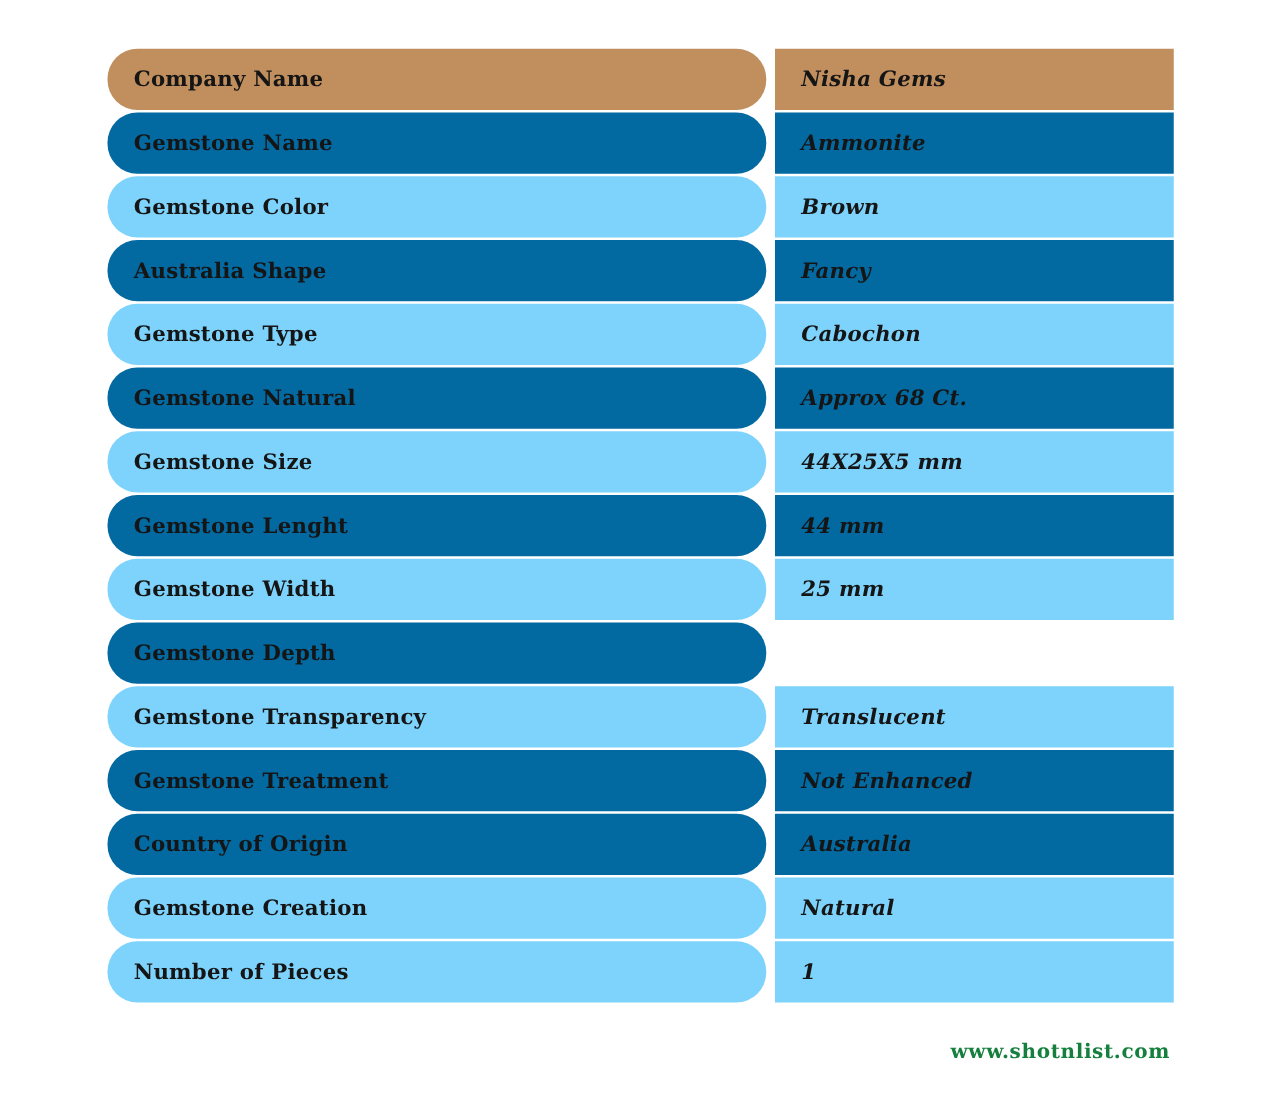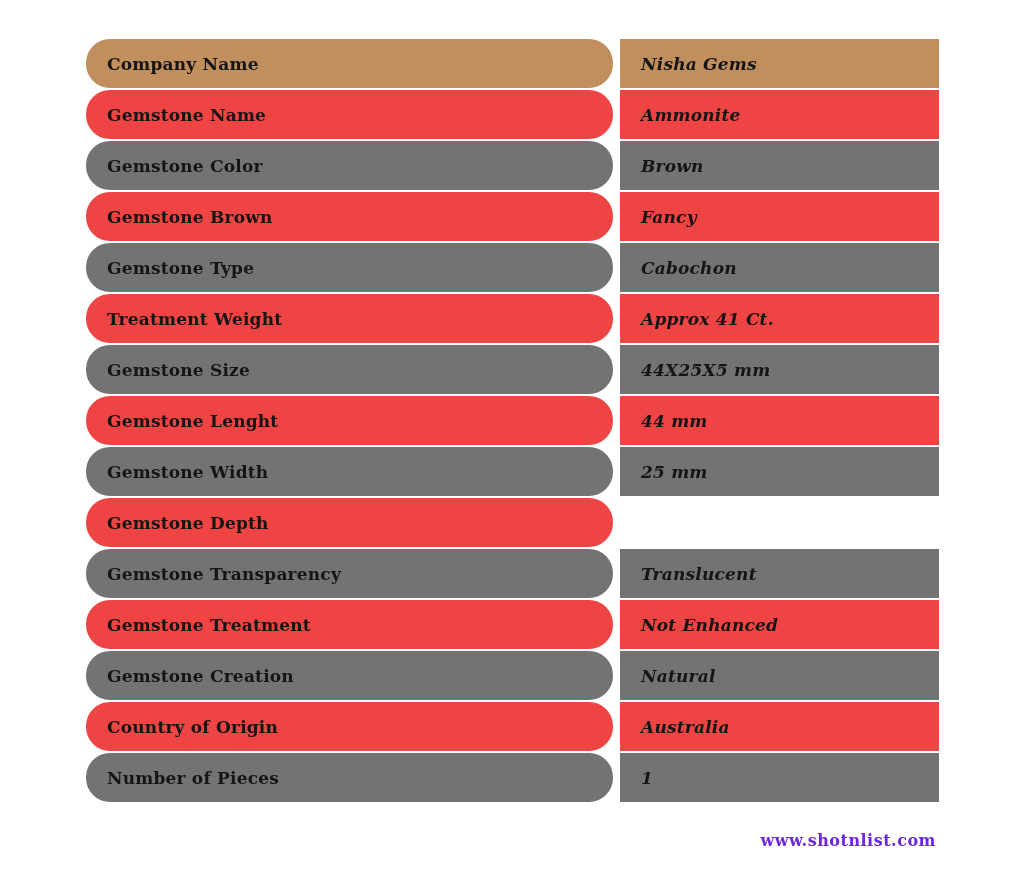--- a/index.html
+++ b/index.html
@@ -37,34 +37,34 @@
     border-radius: 24px;
   }
   .cell.value {
     flex: 1;
     font-style: italic;
   }
   .row.header .cell {
     background: #c18f5e;
   }
   .row.odd .cell {
-    background: #ef4444;
+    background: #0369a1;
   }
   .row.even .cell {
-    background: #737373;
+    background: #7dd3fc;
   }
   .watermark {
     position: absolute;
     left: 86px;
     top: 831px;
     width: 850px;
     text-align: right;
     font-size: 16px;
     font-weight: bold;
-    color: #6d28d9;
+    color: #15803d;
     letter-spacing: 0.5px;
   }
 </style>
 </head>
 <body>
 
 <div class="spec-table">
 
   <div class="row header">
     <div class="cell label">Company Name</div>
@@ -73,30 +73,30 @@
 
   <div class="row odd">
     <div class="cell label">Gemstone Name</div>
     <div class="cell value">Ammonite</div>
   </div>
   <div class="row even">
     <div class="cell label">Gemstone Color</div>
     <div class="cell value">Brown</div>
   </div>
   <div class="row odd">
-    <div class="cell label">Gemstone Brown</div>
+    <div class="cell label">Australia Shape</div>
     <div class="cell value">Fancy</div>
   </div>
   <div class="row even">
     <div class="cell label">Gemstone Type</div>
     <div class="cell value">Cabochon</div>
   </div>
   <div class="row odd">
-    <div class="cell label">Treatment Weight</div>
-    <div class="cell value">Approx 41 Ct.</div>
+    <div class="cell label">Gemstone Natural</div>
+    <div class="cell value">Approx 68 Ct.</div>
   </div>
   <div class="row even">
     <div class="cell label">Gemstone Size</div>
     <div class="cell value">44X25X5 mm</div>
   </div>
   <div class="row odd">
     <div class="cell label">Gemstone Lenght</div>
     <div class="cell value">44 mm</div>
   </div>
   <div class="row even">
@@ -107,27 +107,27 @@
     <div class="cell label">Gemstone Depth</div>
   </div>
   <div class="row even">
     <div class="cell label">Gemstone Transparency</div>
     <div class="cell value">Translucent</div>
   </div>
   <div class="row odd">
     <div class="cell label">Gemstone Treatment</div>
     <div class="cell value">Not Enhanced</div>
   </div>
+  <div class="row odd">
+    <div class="cell label">Country of Origin</div>
+    <div class="cell value">Australia</div>
+  </div>
   <div class="row even">
     <div class="cell label">Gemstone Creation</div>
     <div class="cell value">Natural</div>
-  </div>
-  <div class="row odd">
-    <div class="cell label">Country of Origin</div>
-    <div class="cell value">Australia</div>
   </div>
   <div class="row even">
     <div class="cell label">Number of Pieces</div>
     <div class="cell value">1</div>
   </div>
 
 </div>
 
 <div class="watermark">www.shotnlist.com</div>
 

